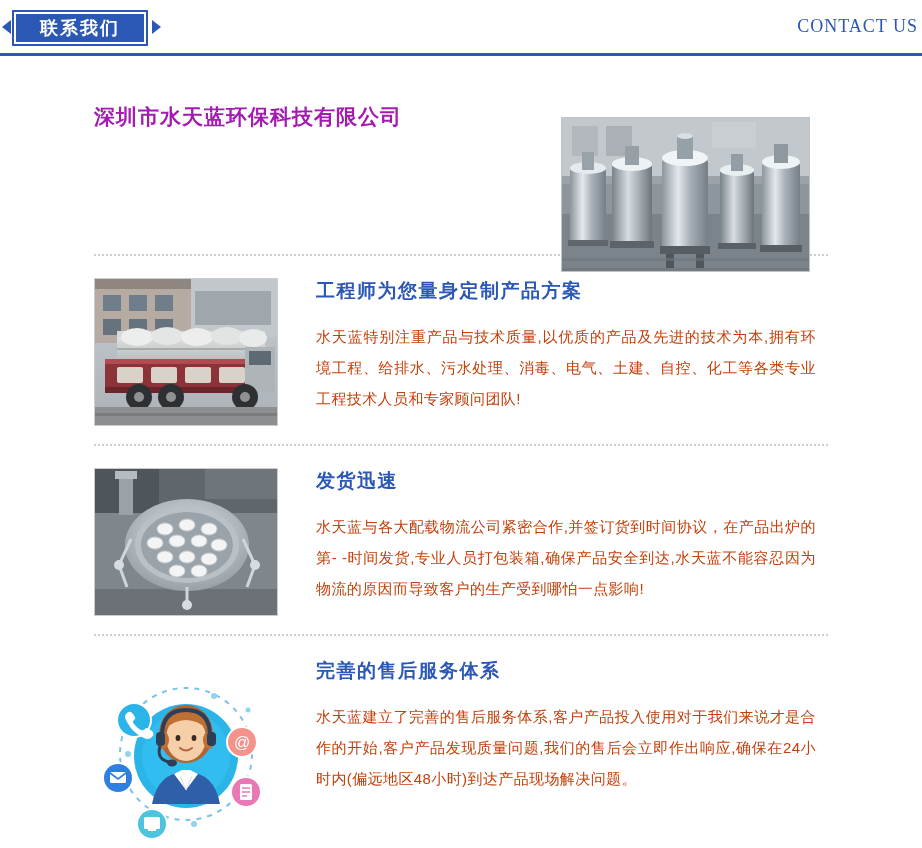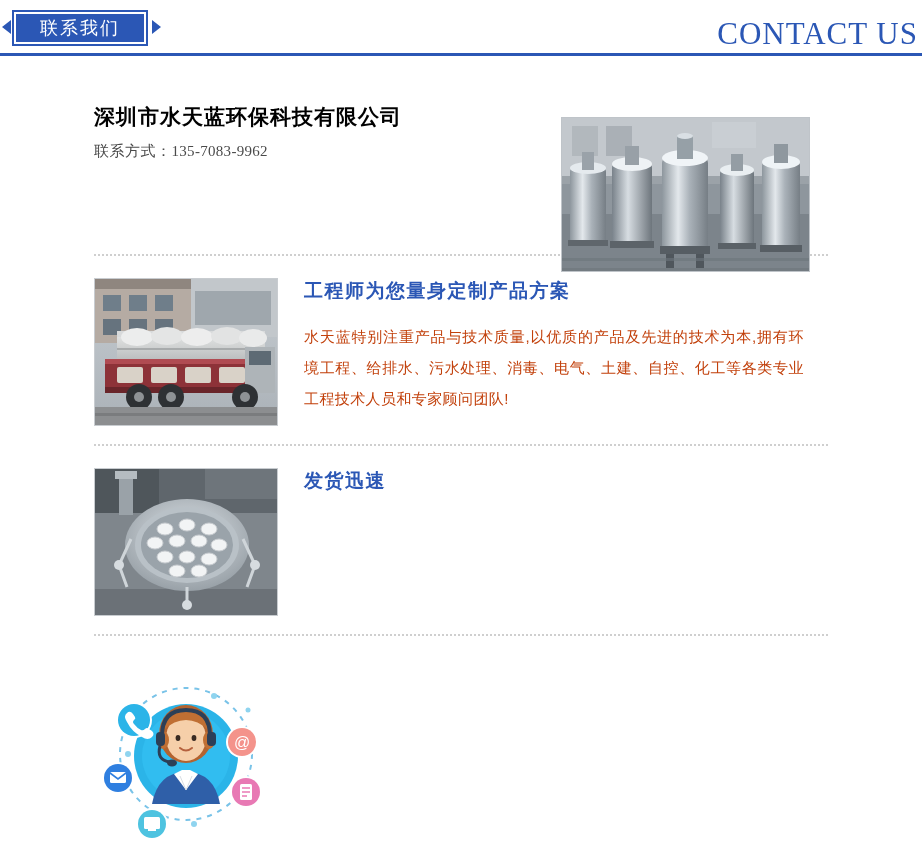--- a/index.html
+++ b/index.html
@@ -34,21 +34,21 @@
     border: 2px solid #2b57b5;
     display: flex;
     align-items: center;
     justify-content: center;
     padding: 0 14px;
     box-shadow: inset 0 0 0 2px #ffffff;
   }
   .header-ribbon-text {
     color: #ffffff;
     font-size: 18px;
-    font-weight: normal;
+    font-weight: bold;
     letter-spacing: 2px;
     line-height: 1;
   }
   .ribbon-arrow-left, .ribbon-arrow-right {
     position: absolute;
     top: 20px;
     width: 0;
     height: 0;
     border-top: 7px solid transparent;
     border-bottom: 7px solid transparent;
@@ -59,39 +59,39 @@
   }
   .ribbon-arrow-right {
     left: 152px;
     border-left: 9px solid #2b57b5;
   }
   .header-en {
     position: absolute;
     right: 4px;
     top: 16px;
     font-family: "Liberation Serif", serif;
-    font-size: 31px;
+    font-size: 18px;
     letter-spacing: 1px;
     color: #2b57b5;
     font-weight: normal;
   }
 
   
   .company-block {
     position: relative;
     padding: 18px 0 12px 0;
     height: 178px;
   }
   .company-info {
     position: absolute;
     left: 94px;
     top: 48px;
   }
   .company-name {
-    color: #000000;
+    color: #a21caf;
     font-size: 21px;
     font-weight: bold;
     letter-spacing: 1px;
     margin: 0 0 12px 0;
     line-height: 1.2;
   }
   .company-line {
     font-size: 15px;
     color: #4a4a4a;
     margin-bottom: 11px;
@@ -132,21 +132,21 @@
   .feature-thumb {
     flex: 0 0 auto;
     width: 184px;
     height: 148px;
     margin-left: 94px;
     border: 1px solid #c8ccd0;
     overflow: hidden;
     background: #b8bcc0;
   }
   .feature-body {
-    margin-left: 26px;
+    margin-left: 38px;
     width: 500px;
   }
   .feature-title {
     color: #2b57b5;
     font-size: 19px;
     font-weight: bold;
     letter-spacing: 1.5px;
     margin: 2px 0 18px 0;
     line-height: 1.2;
   }
@@ -175,23 +175,20 @@
     <span class="header-ribbon-text">联系我们</span>
   </div>
   <div class="ribbon-arrow-right"></div>
   <div class="header-en">CONTACT US</div>
 </div>
 
 <div class="company-block">
   <div class="company-info">
     <div class="company-name">深圳市水天蓝环保科技有限公司</div>
 
-    <div class="company-line">
-      <span>联系方式：</span><span class="val">135-7083-9962</span>
-    </div>
   </div>
 
   <div class="company-photo">
     <svg width="249" height="155" viewBox="0 0 249 155" xmlns="http://www.w3.org/2000/svg">
       <defs>
         <linearGradient id="wallg" x1="0" y1="0" x2="0" y2="1">
           <stop offset="0" stop-color="#cfd4d8"></stop>
           <stop offset="1" stop-color="#a7adb3"></stop>
         </linearGradient>
         <linearGradient id="steel" x1="0" y1="0" x2="1" y2="0">
@@ -371,20 +368,21 @@
       <circle cx="24" cy="96" r="5" fill="#d7dce0"></circle>
       <circle cx="160" cy="96" r="5" fill="#d7dce0"></circle>
       <circle cx="92" cy="136" r="5" fill="#d7dce0"></circle>
 
       <rect x="24" y="6" width="14" height="40" fill="#9aa2a8"></rect>
       <rect x="20" y="2" width="22" height="8" fill="#b5bcc1"></rect>
     </svg>
   </div>
   <div class="feature-body">
     <div class="feature-title">发货迅速</div>
+    <div class="feature-text">水天蓝与各大配载物流公司紧密合作,并签订货到时间协议，在产品出炉的第- -时间发货,专业人员打包装箱,确保产品安全到达,水天蓝不能容忍因为物流的原因而导致客户的生产受到哪怕一点影响!</div>
   </div>
 </div>
 
 <div class="divider"></div>
 
 <div class="feature">
   <div class="svc-wrap">
     <svg width="184" height="190" viewBox="0 0 184 190" xmlns="http://www.w3.org/2000/svg">
 
       <circle cx="92" cy="96" r="66" fill="none" stroke="#79c3e8" stroke-width="2" stroke-dasharray="5 6"></circle>
@@ -436,13 +434,17 @@
       <circle cx="58" cy="166" r="14" fill="#4ec3e0"></circle>
       <rect x="50" y="159" width="16" height="12" rx="1.5" fill="#ffffff"></rect>
       <rect x="54" y="171" width="8" height="2" fill="#ffffff"></rect>
 
       <circle cx="120" cy="38" r="3" fill="#8fd4ef"></circle>
       <circle cx="34" cy="96" r="3" fill="#8fd4ef"></circle>
       <circle cx="154" cy="52" r="2.5" fill="#8fd4ef"></circle>
       <circle cx="100" cy="166" r="3" fill="#8fd4ef"></circle>
     </svg>
   </div>
+  <div class="feature-body">
+    <div class="feature-title">完善的售后服务体系</div>
+    <div class="feature-text">水天蓝建立了完善的售后服务体系,客户产品投入使用对于我们来说才是合作的开始,客户产品发现质量问题,我们的售后会立即作出响应,确保在24小时内(偏远地区48小时)到达产品现场解决问题。</div>
+  </div>
 </div>
 
 </body></html>

